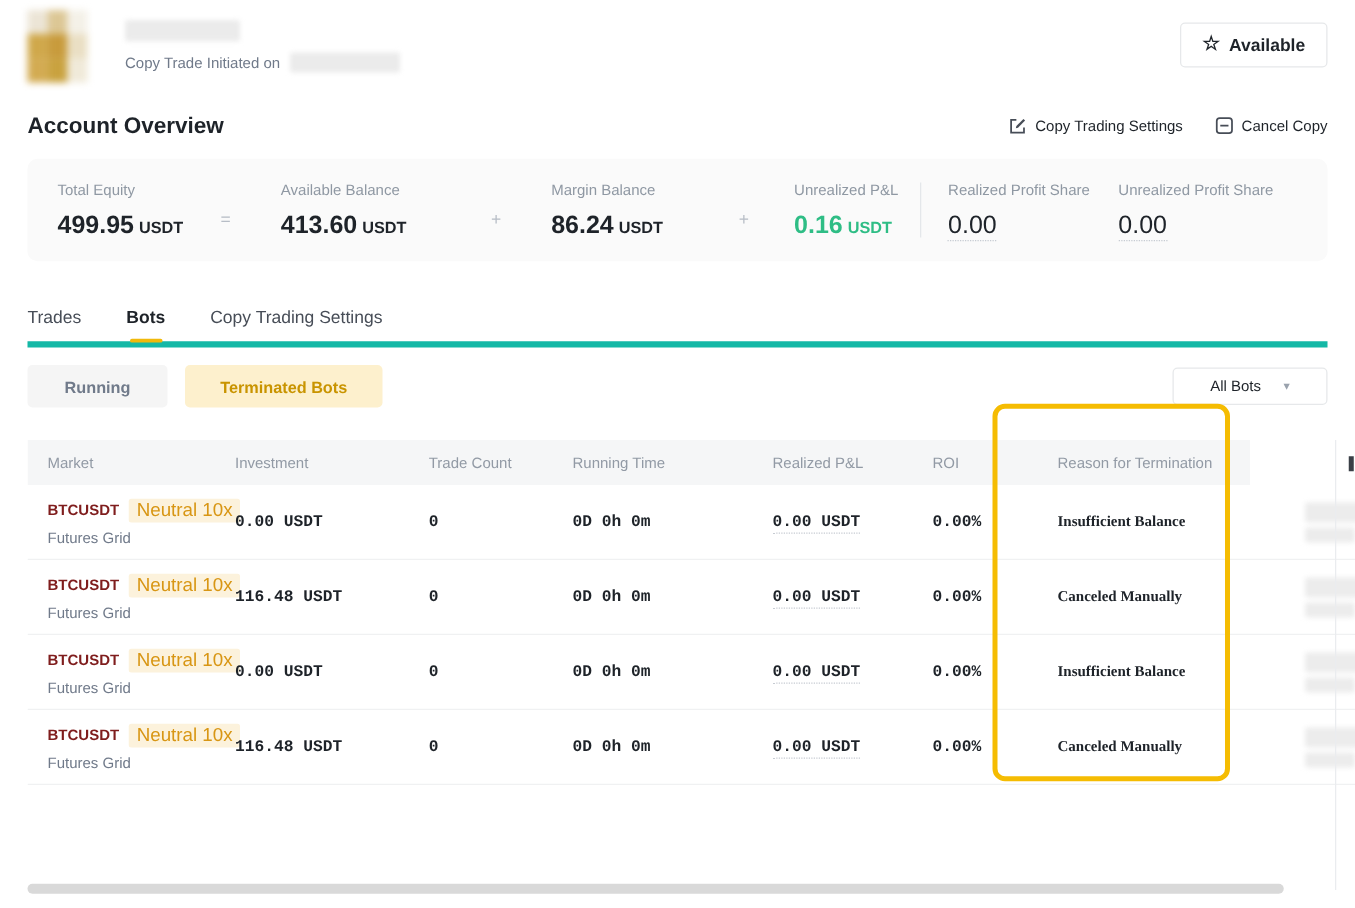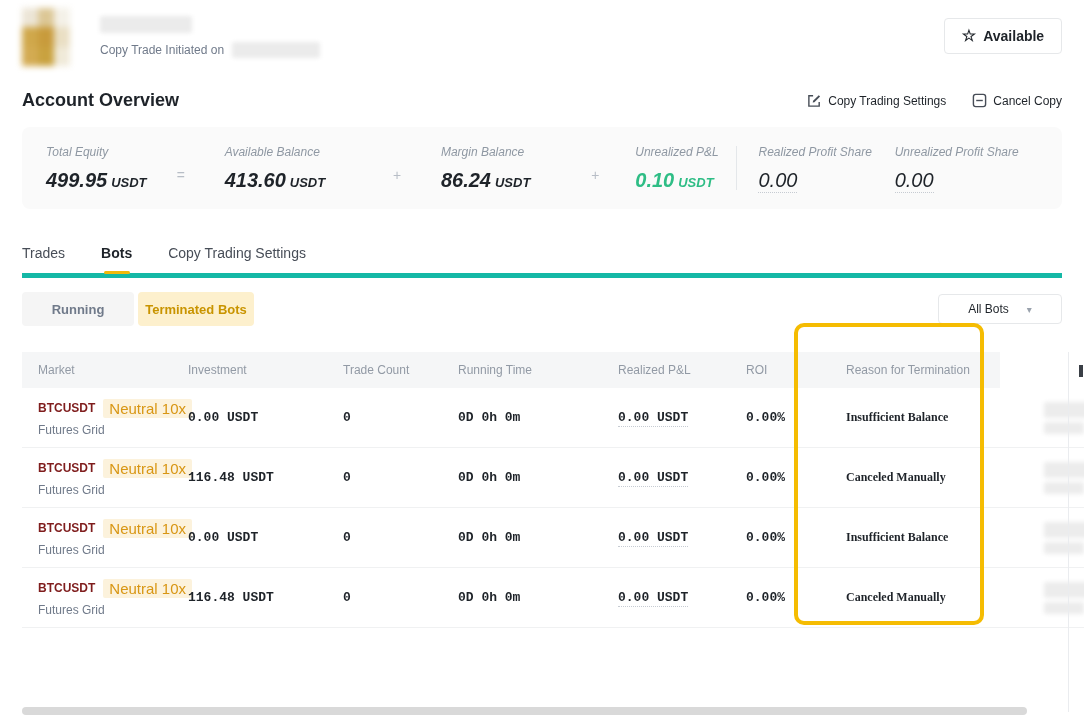--- a/index.html
+++ b/index.html
@@ -22,21 +22,21 @@
   .star-glyph { font-size:16px; line-height:1; color:#1e2329; }
 
   
   .overview-row { display:flex; align-items:center; margin-top:20px; }
   .page-title { font-size:18px; font-weight:700; color:#1e2329; }
   .overview-actions { margin-left:auto; display:flex; align-items:center; gap:26px; }
   .action-link { display:flex; align-items:center; gap:6px; font-size:12px; font-weight:500; color:#1e2329; cursor:pointer; }
   .action-link svg { display:block; }
 
   
-  .stats-card { margin-top:16px; height:82px; background:#fafafa; border-radius:8px; display:flex; align-items:center; padding:0 24px;font-style:italic; }
+  .stats-card { margin-top:16px; height:82px; background:#fafafa; border-radius:8px; display:flex; align-items:center; padding:0 24px; }
   .stat { display:flex; flex-direction:column; gap:10px; }
   .stat-label { font-size:12px; color:#8f98a3; white-space:nowrap; }
   .stat-value { font-size:20px; font-weight:700; color:#1e2329; white-space:nowrap; }
   .stat-value .unit { font-size:13px; font-weight:600; margin-left:4px; }
   .stat-value.green { color:#2ebd85; }
   .stat-value.light { font-weight:400; }
   .dotted-u { border-bottom:1px dotted #c6cbd2; padding-bottom:1px; }
   .op { color:#b7bdc6; font-size:14px; margin:14px 0 0; }
   .w-te{width:130px;} .w-ab{width:172px;} .w-mb{width:152px;} .w-up{width:112px;}
   .op-1{margin-left:14px; margin-right:40px;} .op-2{margin-left:14px; margin-right:40px;} .op-3{margin-left:14px; margin-right:36px;}
@@ -46,21 +46,21 @@
   
   .tabs { display:flex; gap:36px; margin-top:36px; border-bottom:5px solid #14b8a6; padding-bottom:12px; position:relative; }
   .tab { font-size:14px; font-weight:500; color:#474d57; cursor:pointer; position:relative; }
   .tab.active { font-weight:700; color:#1e2329; }
   .tab.active::after { content:""; position:absolute; left:50%; transform:translateX(-50%); bottom:-13px; width:26px; height:3px; background:#f0b90b; border-radius:2px; }
 
   
   .filter-row { display:flex; align-items:center; margin-top:14px; }
   .pill-btn { height:34px; border:none; border-radius:4px; font-size:13px; font-weight:600; cursor:pointer; font-family:inherit; }
   .running-btn { width:112px; background:#f5f5f5; color:#707a8a; }
-  .terminated-btn { width:116px; background:#fdf0cd; color:#c99400; margin-left:4px; }
+  .terminated-btn { width:158px; background:#fdf0cd; color:#c99400; margin-left:14px; }
   .allbots-select { margin-left:auto; width:124px; height:30px; border:1px solid #e6e8ea; border-radius:4px; background:#fff; display:flex; align-items:center; justify-content:center; gap:18px; font-size:12px; color:#1e2329; cursor:pointer; }
   .caret { color:#9aa2ad; font-size:10px; }
 
   
   .table-wrap { position:relative; margin-left:22px; width:1062px; margin-top:26px; min-height:360px; overflow:hidden; }
   .t-row { display:grid; grid-template-columns:150px 155px 115px 160px 128px 100px 170px 140px; width:1118px; }
   .t-head { height:36px; background:#f5f6f7; align-items:center; }
   .t-head .t-cell { font-size:12px; color:#929aa5; font-weight:400; }
   .t-cell { padding-left:16px; }
   .t-row .t-cell:first-child { padding-left:16px; }
@@ -147,21 +147,21 @@
       <span class="stat-value"><span>413.60</span><span class="unit">USDT</span></span>
     </div>
     <span class="op op-2">+</span>
     <div class="stat w-mb">
       <span class="stat-label">Margin Balance</span>
       <span class="stat-value"><span>86.24</span><span class="unit">USDT</span></span>
     </div>
     <span class="op op-3">+</span>
     <div class="stat w-up">
       <span class="stat-label">Unrealized P&amp;L</span>
-      <span class="stat-value green"><span>0.10</span><span class="unit">USDT</span></span>
+      <span class="stat-value green"><span>0.16</span><span class="unit">USDT</span></span>
     </div>
     <div class="stats-divider"></div>
     <div class="stat w-rp">
       <span class="stat-label">Realized Profit Share</span>
       <span class="stat-value light"><span class="dotted-u">0.00</span></span>
     </div>
     <div class="stat w-urp">
       <span class="stat-label">Unrealized Profit Share</span>
       <span class="stat-value light"><span class="dotted-u">0.00</span></span>
     </div>

